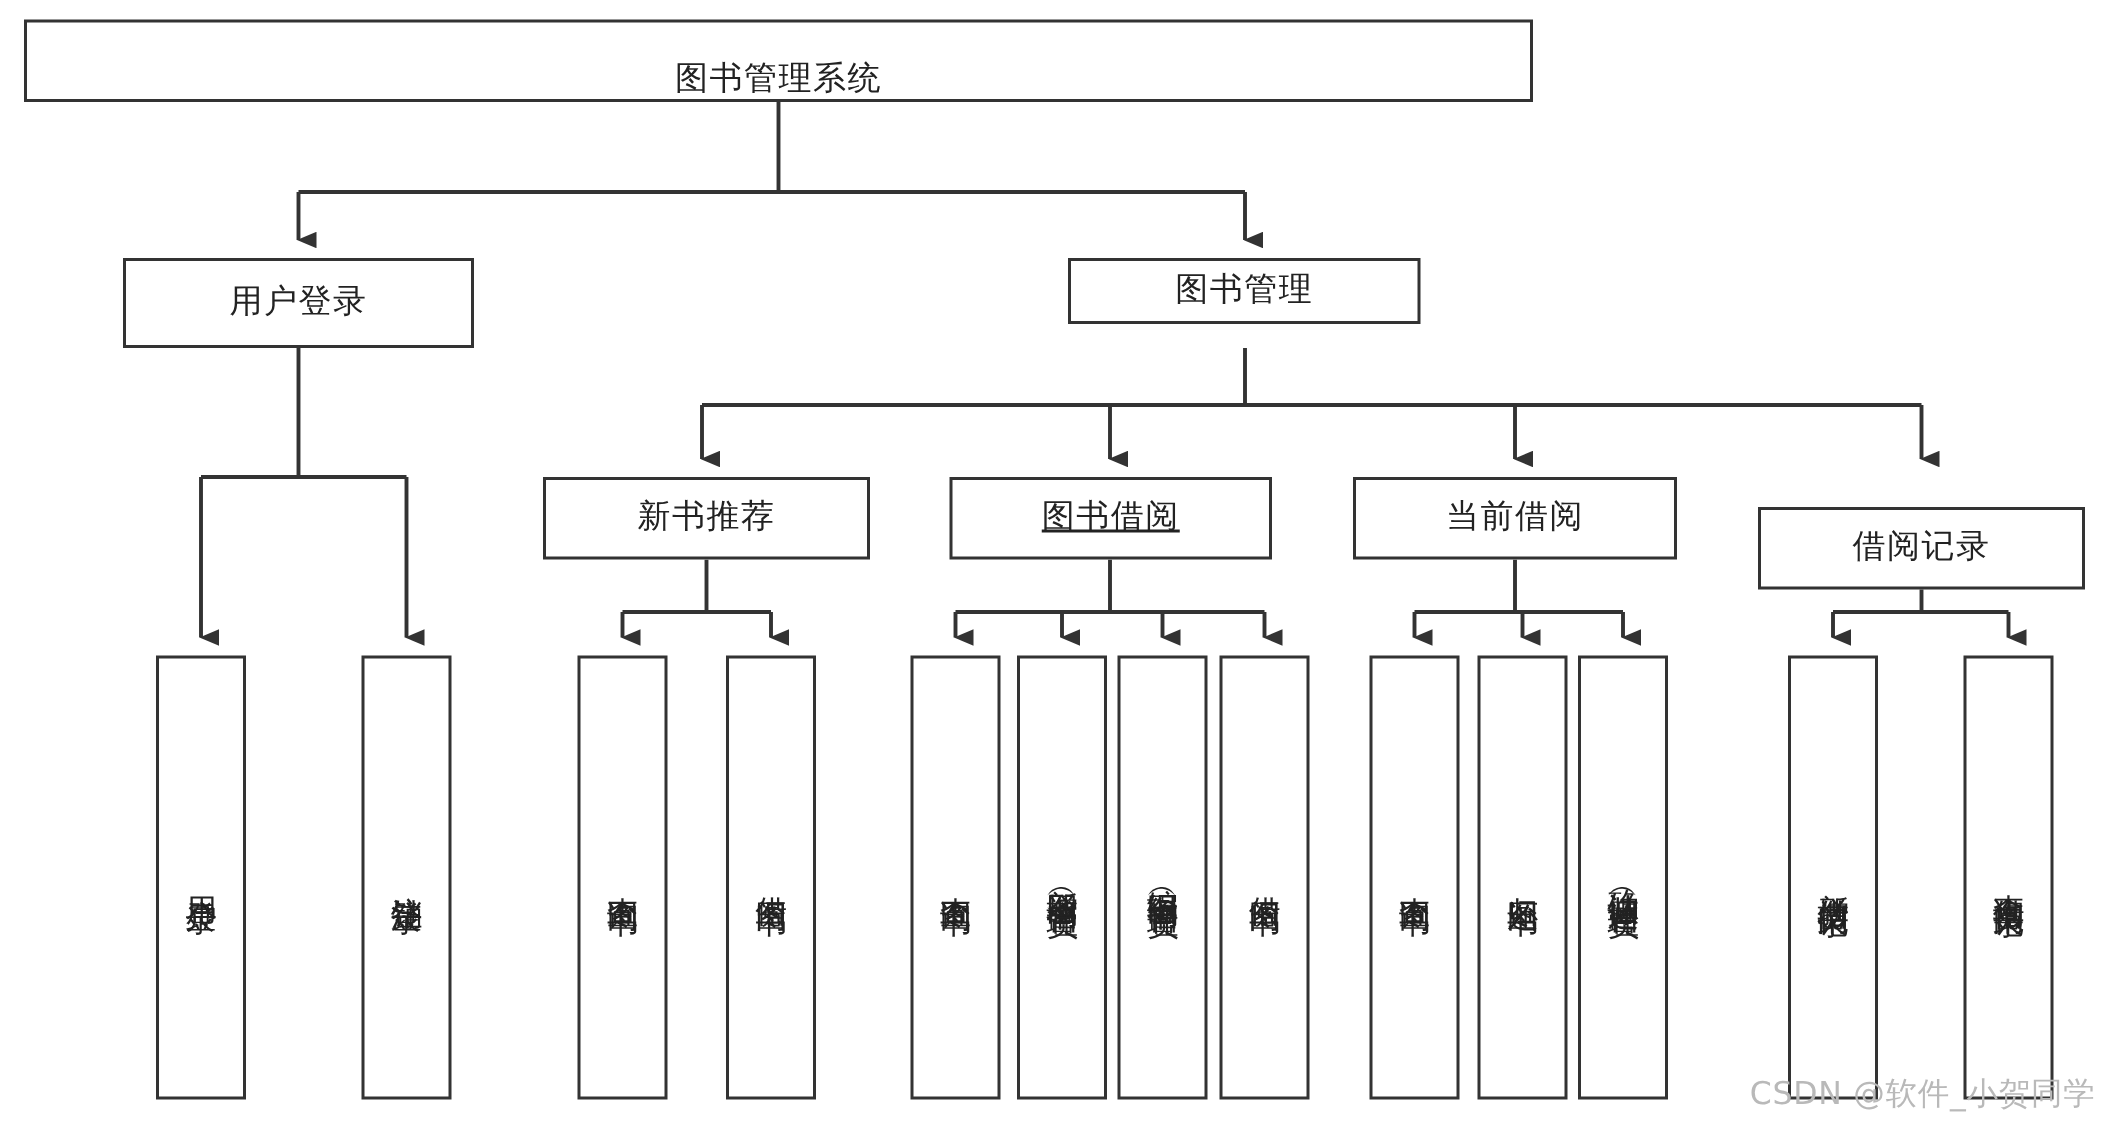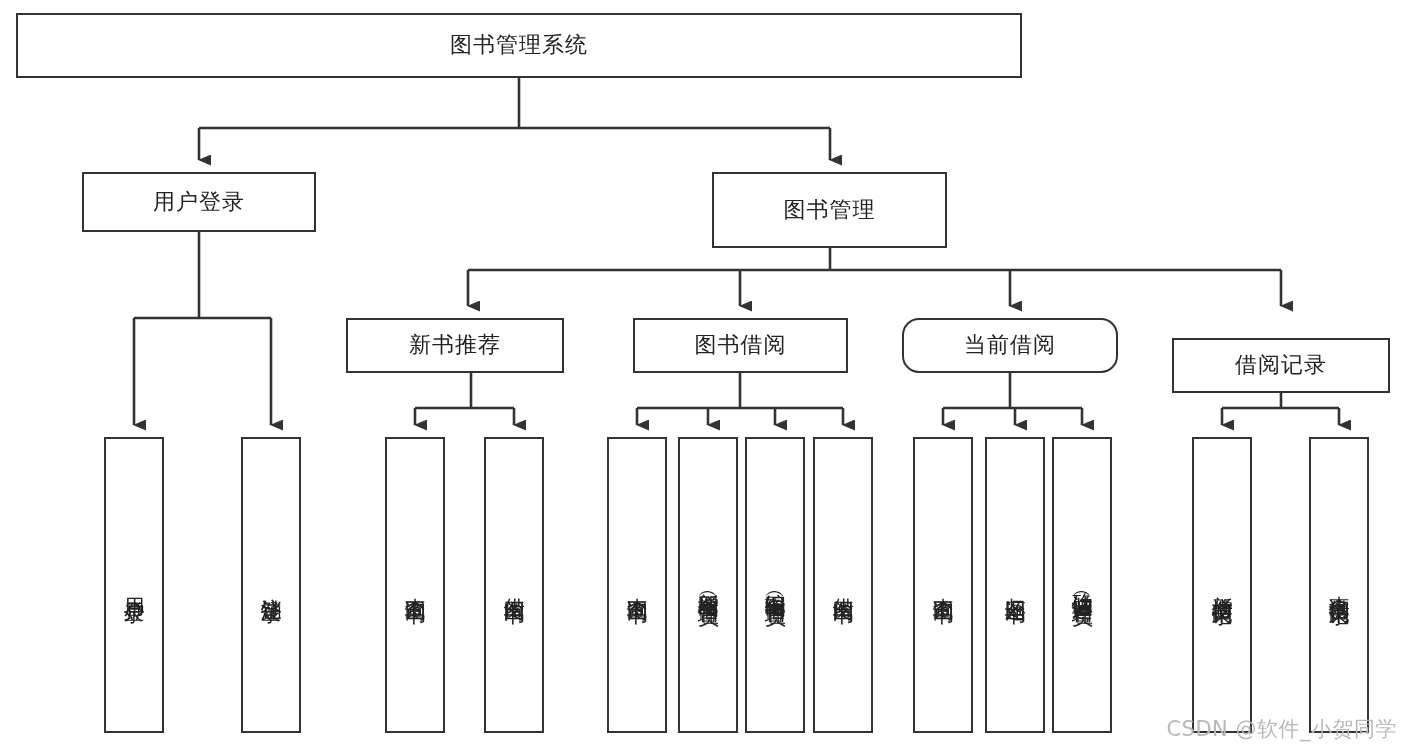--- a/index.html
+++ b/index.html
@@ -117,38 +117,38 @@
       <path d="M1015,408 L1015,425" marker-end="url(#arw)"></path>
       <path d="M1082,408 L1082,425" marker-end="url(#arw)"></path>
 
       <path d="M1281,373 L1281,408"></path>
       <path d="M1222,408 L1339,408"></path>
       <path d="M1222,408 L1222,425" marker-end="url(#arw)"></path>
       <path d="M1339,408 L1339,425" marker-end="url(#arw)"></path>
     </g>
   </svg>
 
-  <div class="node horiz" style="left:16px; top:13px; width:1006px; height:65px;">
+  <div class="node horiz" style="left:16px; top:13px; width:1006px; height:55px;align-items:flex-end;">
     <span>图书管理系统</span>
   </div>
 
   <div class="node horiz" style="left:82px; top:172px; width:234px; height:60px;">
     <span>用户登录</span>
   </div>
-  <div class="node horiz" style="left:712px; top:172px; width:235px; height:76px;">
+  <div class="node horiz" style="left:712px; top:172px; width:235px; height:44px;">
     <span>图书管理</span>
   </div>
 
-  <div class="node horiz" style="left:346px; top:318px; width:218px; height:55px;">
+  <div class="node horiz" style="left:362px; top:318px; width:218px; height:55px;">
     <span>新书推荐</span>
   </div>
-  <div class="node horiz" style="left:633px; top:318px; width:215px; height:55px;">
+  <div class="node horiz" style="left:633px; top:318px; width:215px; height:55px;text-decoration:underline;">
     <span>图书借阅</span>
   </div>
-  <div class="node horiz" style="left:902px; top:318px; width:216px; height:55px;border-radius:17px;">
+  <div class="node horiz" style="left:902px; top:318px; width:216px; height:55px;">
     <span>当前借阅</span>
   </div>
   <div class="node horiz" style="left:1172px; top:318px; width:218px; height:55px;margin-top:20px;">
     <span>借阅记录</span>
   </div>
 
   <div class="node vert" style="left:104px; top:437px; width:60px; height:296px;">
     <span class="vtext">用户登录</span>
   </div>
   <div class="node vert" style="left:241px; top:437px; width:60px; height:296px;">

